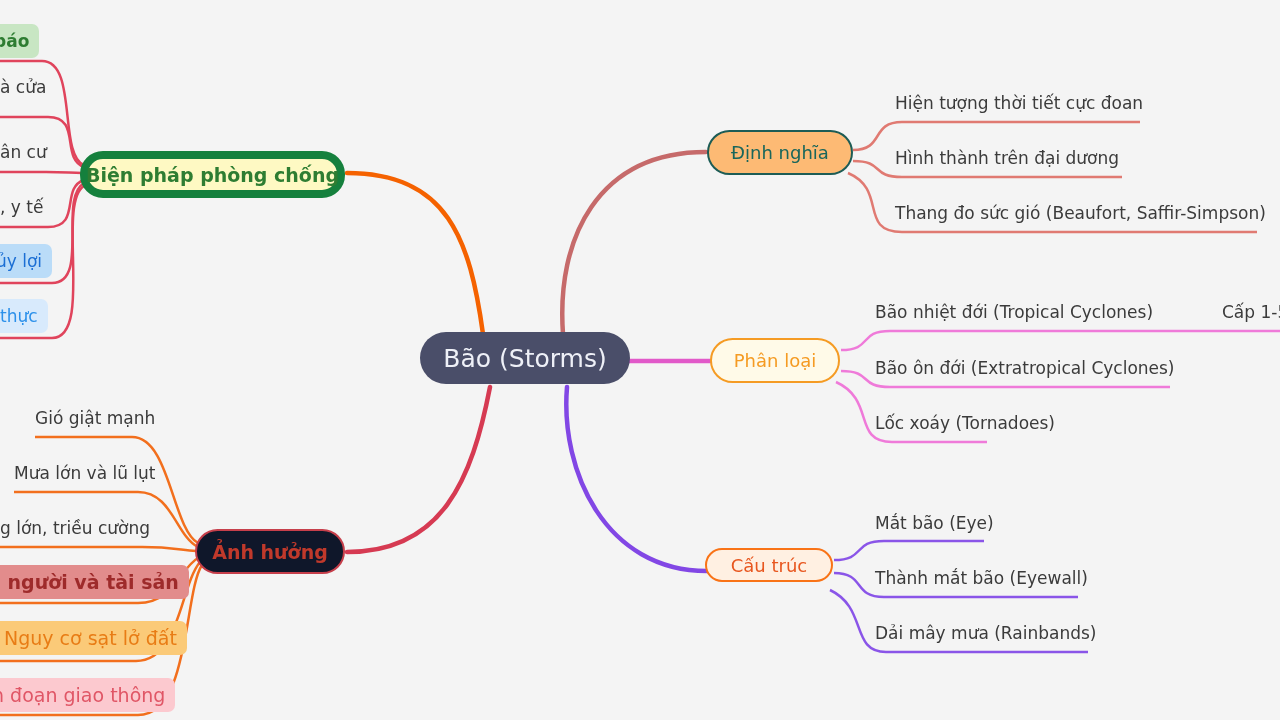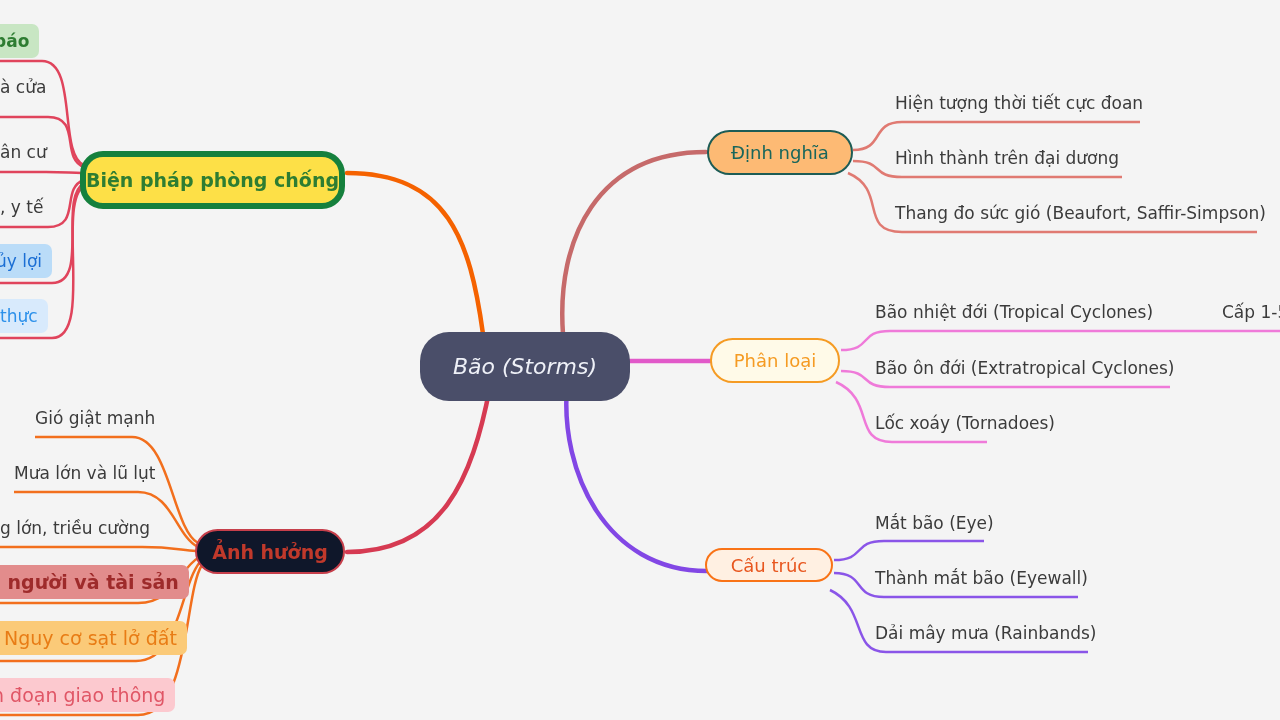--- a/index.html
+++ b/index.html
@@ -10,38 +10,38 @@
   }
   .canvas{position:absolute;left:0;top:0;width:1280px;height:720px;}
   svg.links{position:absolute;left:0;top:0;width:1280px;height:720px;pointer-events:none;}
   svg.links path{fill:none;}
 
   .node{
     position:absolute;display:flex;align-items:center;justify-content:center;
     box-sizing:border-box;white-space:nowrap;
   }
   .node-central{
-    left:420px;top:332px;width:210px;height:69px;border-radius:29px;
-    background:#4a4e69;color:#eef0f7;font-size:22px;z-index:3;font-style:italic;
+    left:420px;top:332px;width:210px;height:52px;border-radius:29px;
+    background:#4a4e69;color:#eef0f7;font-size:25px;z-index:3;
   }
   .node-dinh-nghia{
     left:707px;top:130px;width:146px;height:45px;border-radius:23px;
     background:#fdba74;border:2.5px solid #1d5c55;color:#19665b;font-size:18px;z-index:3;
   }
   .node-phan-loai{
     left:710px;top:338px;width:130px;height:45px;border-radius:23px;
     background:#fffae8;border:2px solid #f59b23;color:#f59b23;font-size:18px;z-index:3;
   }
   .node-cau-truc{
     left:705px;top:548px;width:128px;height:34px;border-radius:23px;
     background:#fff0e2;border:2px solid #f97316;color:#e8571f;font-size:18px;z-index:3;
   }
   .node-bien-phap{
-    left:80px;top:151px;width:265px;height:58px;border-radius:23px;
-    background:#fde047;border:6px solid #15803d;color:#2e7d32;font-size:19px;font-weight:bold;z-index:3;
+    left:80px;top:151px;width:265px;height:47px;border-radius:23px;
+    background:#fef9c3;border:8px solid #15803d;color:#2e7d32;font-size:19px;font-weight:bold;z-index:3;
   }
   .node-anh-huong{
     left:195px;top:529px;width:150px;height:45px;border-radius:23px;
     background:#0f172a;border:2px solid #c63f4b;color:#c0392b;font-size:19px;font-weight:bold;z-index:3;
   }
 
   .leaf{
     position:absolute;font-size:17px;color:#3b3b3b;white-space:nowrap;line-height:26px;z-index:2;
   }
   .pill{

